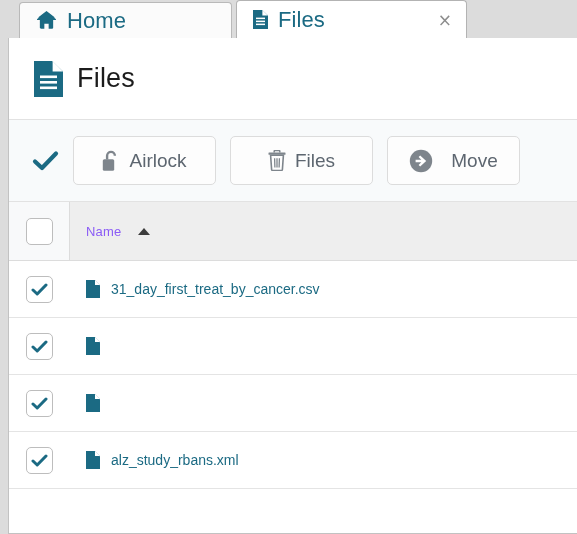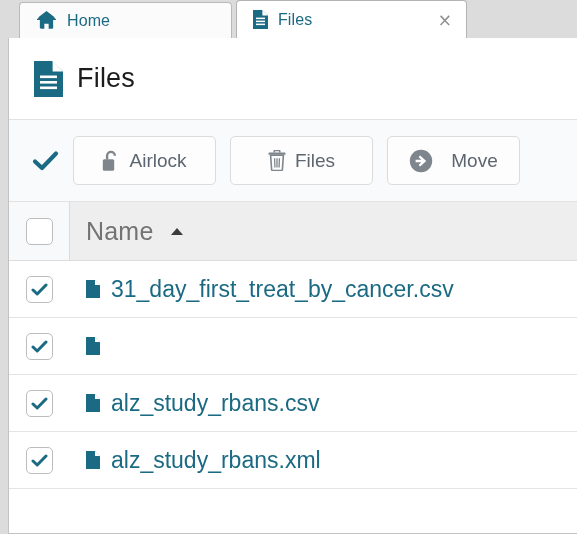--- a/index.html
+++ b/index.html
@@ -53,21 +53,21 @@
   .tab-files {
     margin-left: 4px;
     width: 231px;
     background: #ffffff;
     color: #1b6a83;
     height: 38px;
     z-index: 3;
     border-color: #b3b3b3;
   }
 
-  .tab-label { font-size: 16px; letter-spacing: .1px; }
+  .tab-label { font-size: 22px; letter-spacing: .1px; }
 
   .tab-close {
     position: absolute;
     right: 14px;
     top: 50%;
     transform: translateY(-50%);
     font-size: 17px;
     color: #8d8d8d;
     font-family: "DejaVu Sans", sans-serif;
     line-height: 1;
@@ -163,33 +163,33 @@
   }
   .cell-name {
     flex: 1;
     display: flex;
     align-items: center;
     gap: 11px;
     padding-left: 16px;
     min-width: 0;
   }
   .col-name-label {
-    font-size: 25px;
-    color: #737373;
+    font-size: 13px;
+    color: #8b5cf6;
     letter-spacing: .2px;
   }
   .sort-caret {
     width: 0; height: 0;
     border-left: 6px solid transparent;
     border-right: 6px solid transparent;
     border-bottom: 7px solid #3c3c3c;
     margin-left: 6px;
   }
   .file-name {
-    font-size: 23px;
+    font-size: 14px;
     color: #1b6a83;
     white-space: nowrap;
     cursor: pointer;
     text-align: right;
   }
 
   
   .cb {
     width: 27px; height: 27px;
     background: #ffffff;
@@ -356,21 +356,20 @@
               </svg>
           </div>
         </div>
         <div class="cell-name">
           <span class="icon">
             <svg width="14" height="18" viewBox="0 0 14 18">
               <path fill="#1b6a83" d="M0 0h8.8L14 5.2V18H0z"></path>
               <path fill="#ffffff" d="M9 0 14 5.1H9z"></path>
             </svg>
           </span>
-          <span class="file-name">alz_study_rbans.csv</span>
         </div>
       </div>
 
       <div class="row">
         <div class="cell-check">
           <div class="cb">
             <svg width="17" height="13" viewBox="0 0 17 13">
                 <path fill="none" stroke="#1b6a83" stroke-width="3" stroke-linecap="round" stroke-linejoin="round" d="M2 7 6.2 11 15 2"></path>
               </svg>
           </div>

